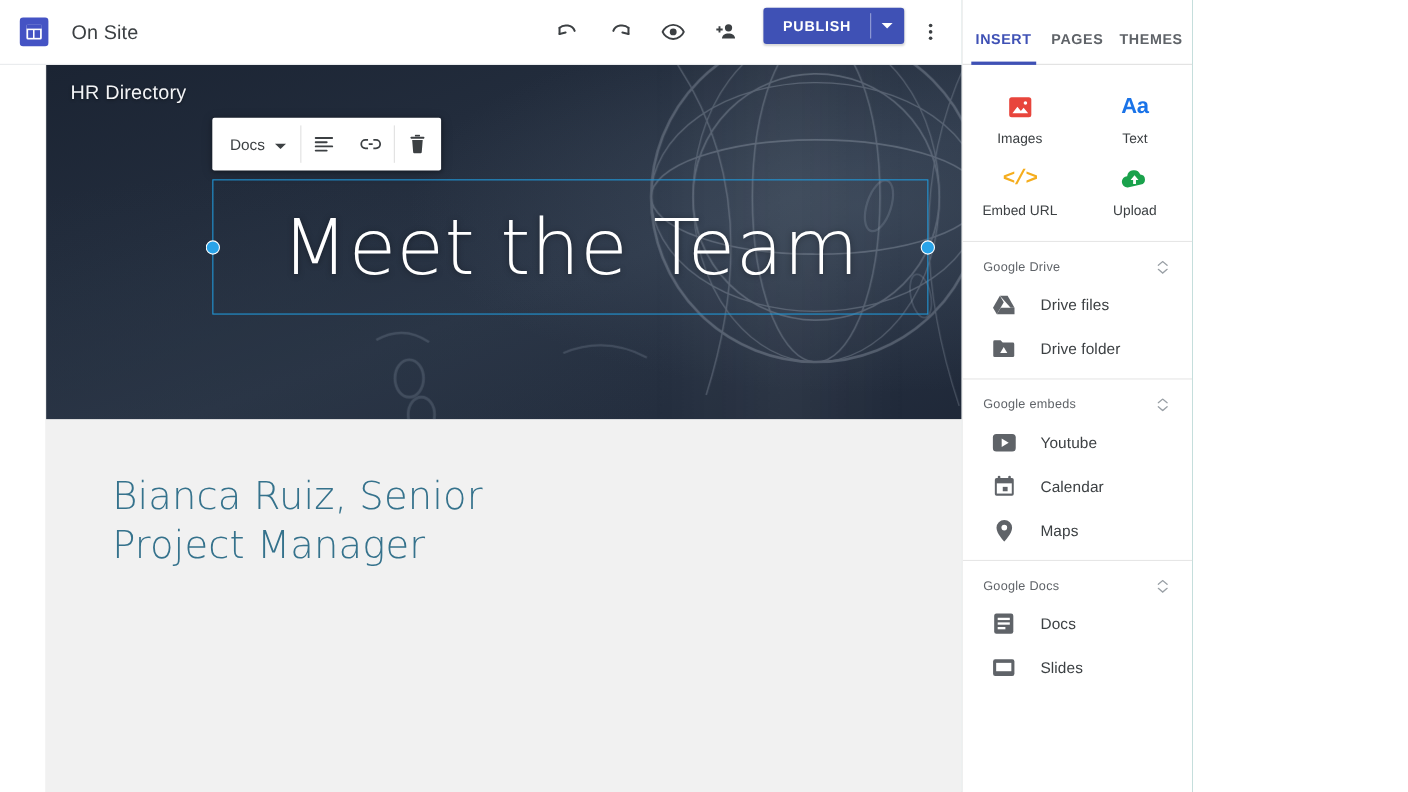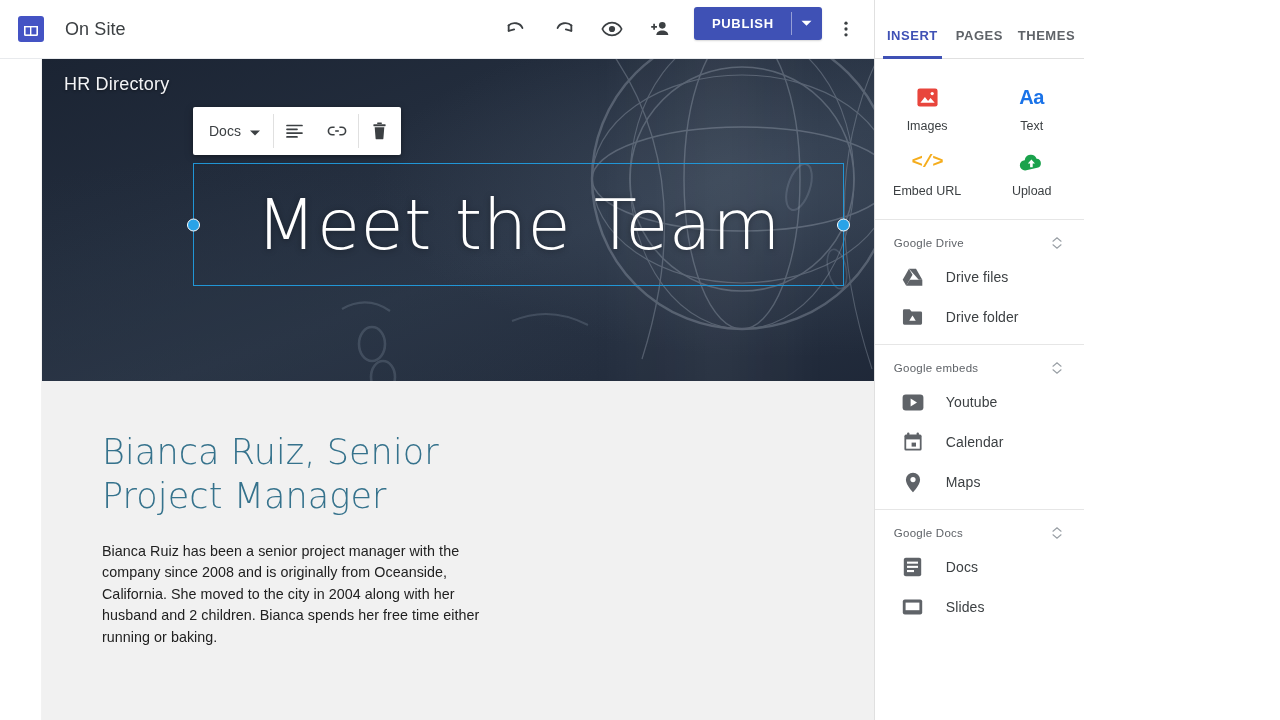--- a/index.html
+++ b/index.html
@@ -466,21 +466,20 @@
               <path d="M8.6 3.6 l1.5 4.1 4.1 1.5 -4.1 1.5 -1.5 4.1 -1.5 -4.1 -4.1 -1.5 4.1 -1.5 z"></path>
               <path d="M16.4 1.2 l.85 2.3 2.3 .85 -2.3 .85 -.85 2.3 -.85 -2.3 -2.3 -.85 2.3 -.85 z"></path>
               <path d="M16.0 11.4 l.7 1.9 1.9 .7 -1.9 .7 -.7 1.9 -.7 -1.9 -1.9 -.7 1.9 -.7 z"></path>
             </svg>
           </button>
         </div>
 
         <div class="content-section">
           <div class="content-inner">
             <div class="person-heading">Bianca Ruiz, Senior Project Manager</div>
-            <div class="person-body">Bianca Ruiz has been a senior project manager with the company since 2008 and is originally from Oceanside, California.  She moved to the city in 2004 along with her husband and 2 children.  Bianca spends her free time either running or baking.</div>
           </div>
         </div>
 
       </div>
     </div>
   </div>
 
   <div class="panel">
 
     <div class="panel-tabs">

